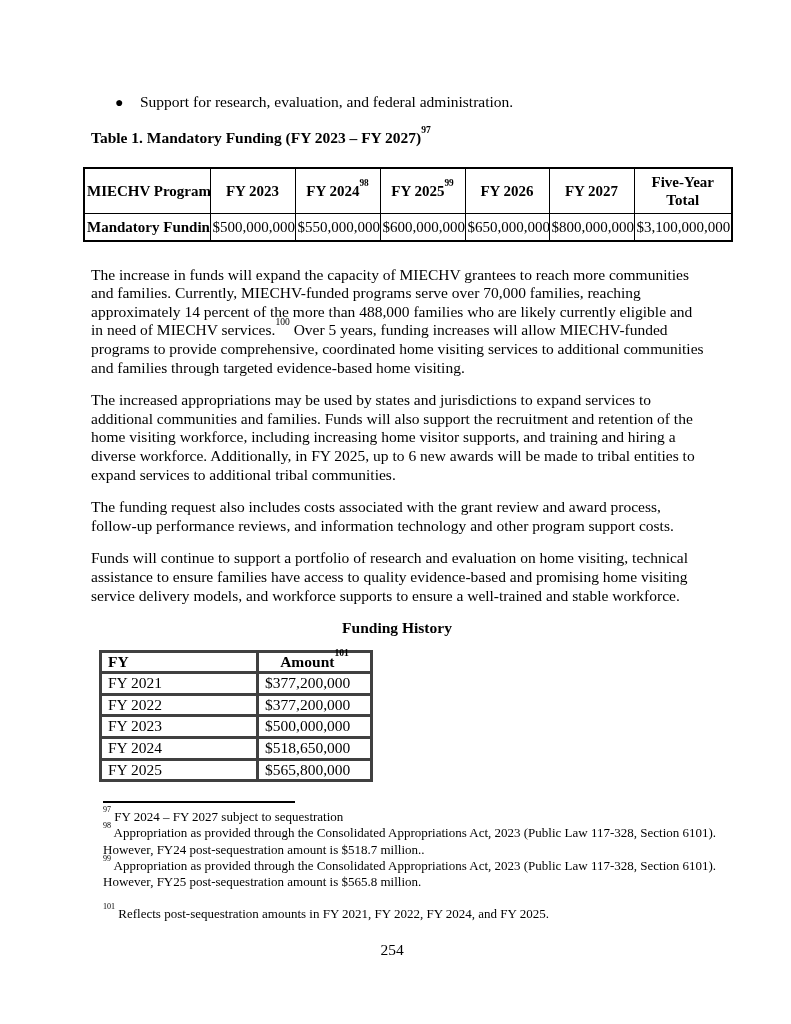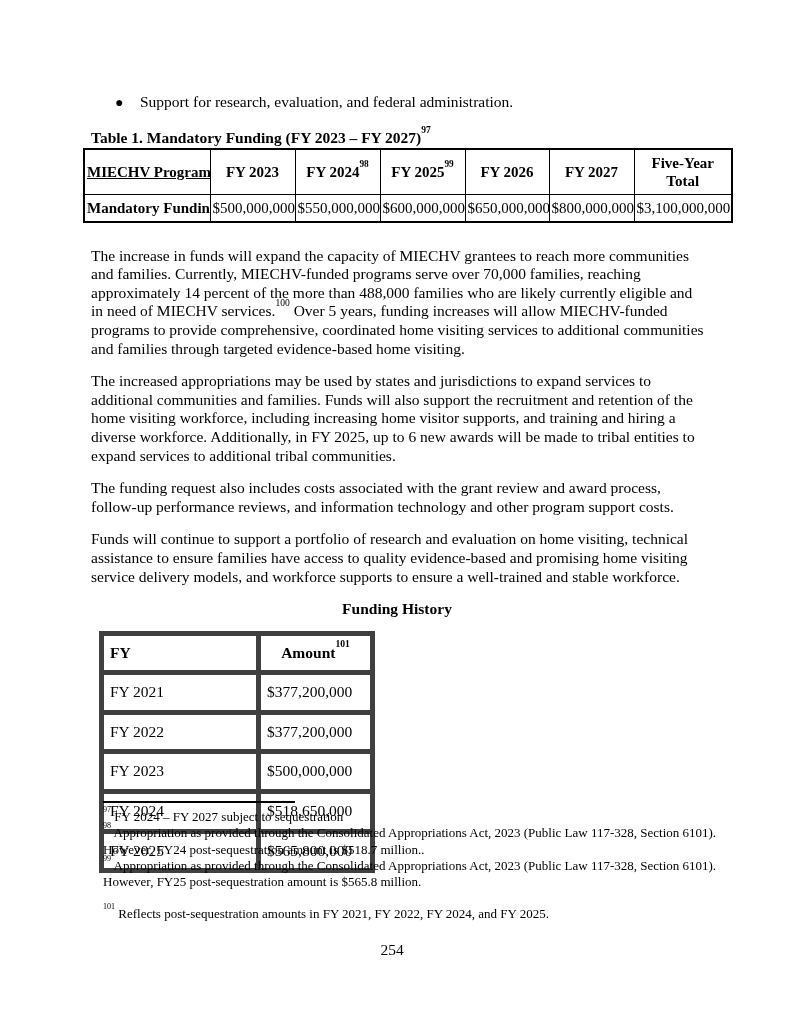--- a/index.html
+++ b/index.html
@@ -13,40 +13,40 @@
     color:#000;
     font-size:15.5px;
     line-height:1.2;
     padding:93px 88px 0 91px;
     overflow:hidden;
   }
   .bullet-row { display:flex; margin-bottom:17px; padding-left:24px; }
   .bullet-glyph { width:25px; font-size:14px; line-height:19px; }
   .bullet-text { flex:1; }
 
-  .t1-title { font-size:15.5px; font-weight:bold; }
+  .t1-title { font-size:15.5px; font-weight:bold; margin-bottom:19px; }
 
   .sup { font-size:62%; position:relative; top:-0.45em; line-height:0; }
 
   table { border-collapse:collapse; }
 
   .t1 { margin:0 0 24px -8px; border:2px solid #000; table-layout:fixed; width:650px; }
   .t1 th, .t1 td { border:1px solid #000; text-align:center; vertical-align:middle; font-size:15px; padding:1px 2px; overflow:hidden; }
   .t1 thead th { font-weight:bold; height:46px; }
   .t1 tbody td { height:27px; white-space:nowrap; }
   .t1 .nowrap { white-space:nowrap; }
-  .t1 .underlined { text-decoration:underline; }
+  .t1 .underlined { }
   .t1 .row-label { font-weight:bold; }
 
   .para { width:614px; margin-bottom:14px; }
 
   .fh-title { font-size:15.5px; font-weight:bold; margin:2px 0 12px 0;text-align:center; }
 
   .t2 { margin-left:8px; border:1px solid #000; width:271px; table-layout:fixed; }
-  .t2 th, .t2 td { border:5px solid #404040; font-size:15.5px; height:20px; padding:8px 6px; vertical-align:middle; white-space:nowrap; }
+  .t2 th, .t2 td { border:3px solid #404040; font-size:15.5px; height:20px; padding:0 6px; vertical-align:middle; white-space:nowrap; }
   .t2 th.fy-h { text-align:left; font-weight:bold; }
   .t2 th.amt-h { text-align:center; font-weight:bold; }
   .t2 td { text-align:left; font-weight:normal; }
 
   .footnotes { position:absolute; left:103px; top:801px; width:622px; font-size:13px; line-height:1.25; }
   .fn-rule { width:192px; border:none; border-top:2px solid #000; margin:0 0 6px 0; }
   .fn { margin:0; }
   .fn-group2 { margin-top:16px; }
 
   .page-number { position:absolute; left:0; right:7px; top:941px; text-align:center; font-size:15.5px; }

